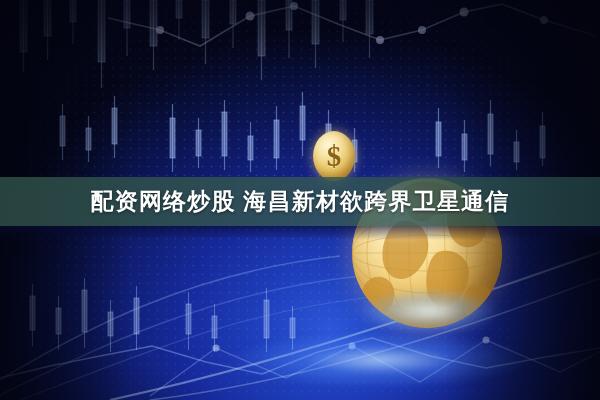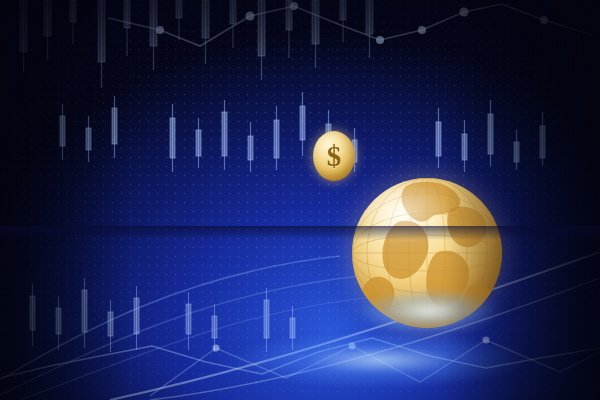--- a/index.html
+++ b/index.html
@@ -268,15 +268,18 @@
   </div>
 
   <div class="coin-wrap">
     <div class="coin"></div>
     <div class="coin-sym">$</div>
   </div>
 
   <div class="bg-corner-dark"></div>
   <div class="bg-vign"></div>
 
+  <div class="title-band">
+    <div class="title-text">配资网络炒股 海昌新材欲跨界卫星通信</div>
+  </div>
   <div class="band-under"></div>
 
 </div>
 
 </body></html>

